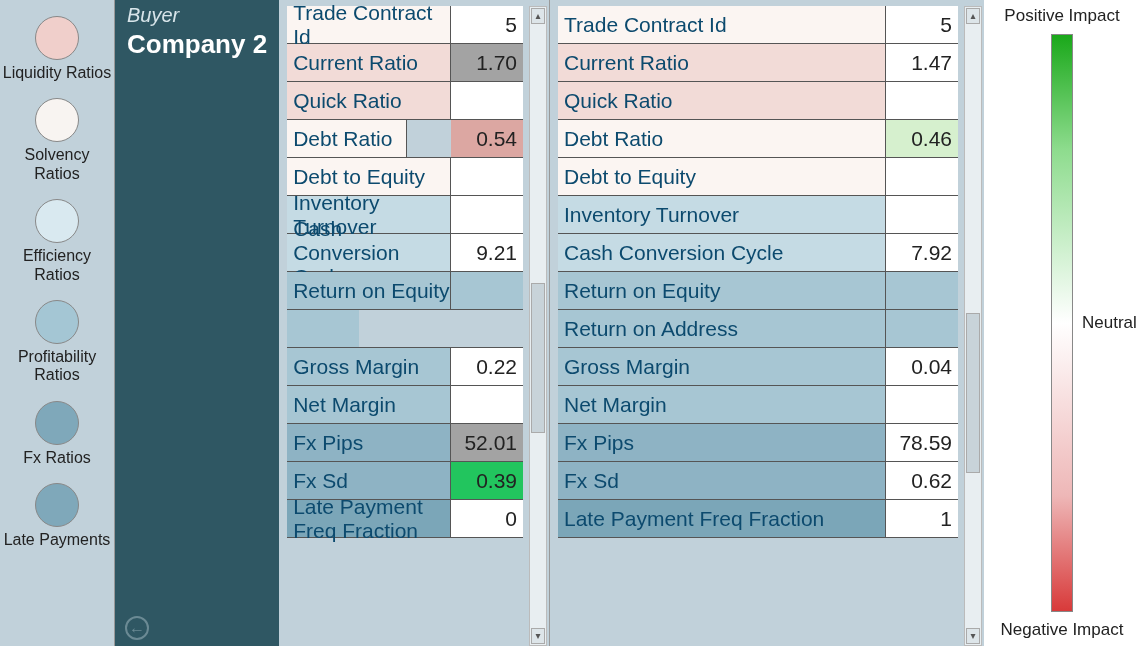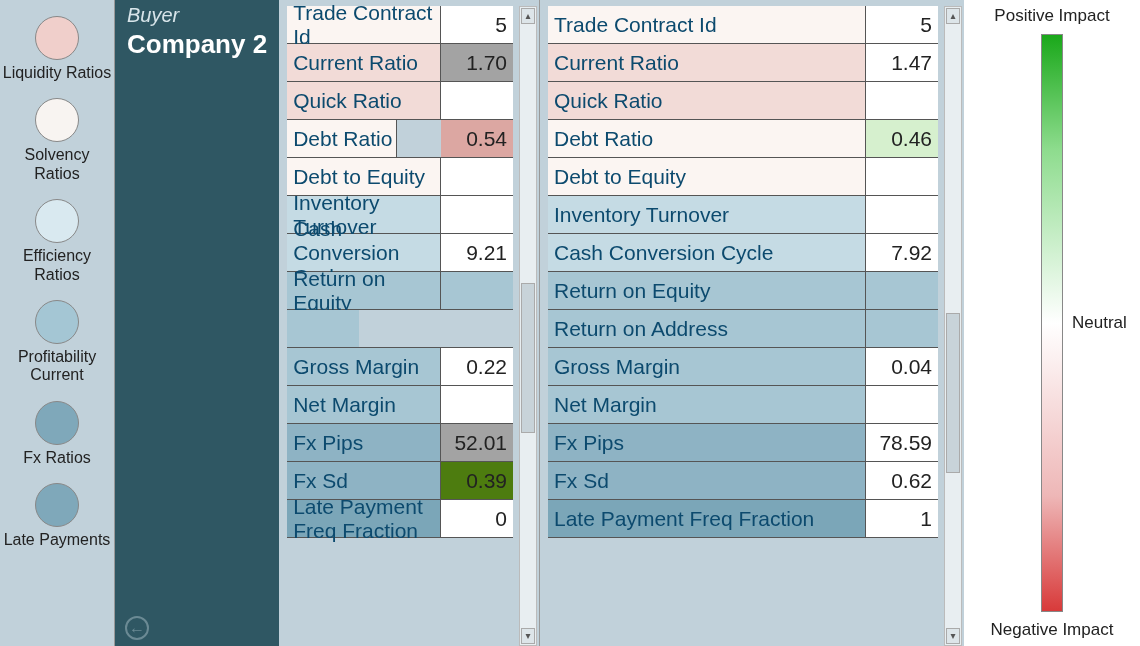--- a/index.html
+++ b/index.html
@@ -19,51 +19,51 @@
   .row { display: flex; border-bottom: 1px solid #555; height: 38px; align-items: stretch; }
   .cell-label { flex: 1; font-size: 21px; color: #0c4a6e; display: flex; align-items: center; padding-left: 6px; border-right: 1px solid #555; }
   .cell-value { width: 72px; font-size: 21px; color: #222; display: flex; align-items: center; justify-content: flex-end; padding-right: 6px; }
   .scrollbar { width: 18px; background: #e8eef1; margin: 6px 2px 0 2px; position: relative; border: 1px solid #bbb; }
   .scroll-thumb { position: absolute; left: 1px; right: 1px; background: #c8d3d9; border: 1px solid #aaa; }
   .scroll-thumb.t1 { top: 276px; height: 150px; }
   .scroll-thumb.t2 { top: 306px; height: 160px; }
   .scroll-btn { position: absolute; left: 1px; right: 1px; height: 16px; background: #dde5e9; border: 1px solid #aaa; font-size: 10px; text-align: center; line-height: 14px; color: #555;}
   .scroll-up { top: 1px; }
   .scroll-down { bottom: 1px; }
-  .legend { width: 176px; background: #fff; display: flex; flex-direction: column; align-items: center; padding: 6px 4px; }
+  .legend { width: 156px; background: #fff; display: flex; flex-direction: column; align-items: center; padding: 6px 4px; }
   .legend-label { font-size: 17px; color: #222; text-align: center; }
   .gradient { flex: 1; width: 22px; margin: 8px 0; border: 1px solid #888; background: linear-gradient(to bottom, #1aa81a 0%, #8edc8e 20%, #ffffff 50%, #eeb7b7 80%, #d83a3a 100%); position: relative; }
   .neutral-label { position: absolute; left: 30px; top: 50%; transform: translateY(-50%); font-size: 17px; color: #222; }
   
   .bg-white   { background: #fff; }
   .bg-offw    { background: #fbf5f2; }
   .bg-pink1   { background: #f2dbd7; }
   .bg-pink2   { background: #a3a3a3; }
   .bg-pink3   { background: #dca7a2; margin-left: 44px; }
   .bg-blue2   { background: #c5dbe4; }
   .bg-blue3   { background: #a7c6d3; }
   .bg-blue4   { background: #8eb3c4; }
   .bg-blue5   { background: #7ba6b8; }
   .bg-green1  { background: #d6f0ce; }
-  .bg-green2  { background: #4d7c0f; text-align: center; }
+  .bg-green2  { background: #22c55e; text-align: center; }
 </style>
 </head>
 <body>
 
 <div class="app">
 
   <div class="sidebar">
     <div class="chip" style="background:#f0cfcb"></div>
     <div class="chip-label">Liquidity Ratios</div>
     <div class="chip" style="background:#f8f4f1"></div>
     <div class="chip-label">Solvency Ratios</div>
     <div class="chip" style="background:#d9e9f0"></div>
     <div class="chip-label">Efficiency Ratios</div>
     <div class="chip" style="background:#a4c6d4"></div>
-    <div class="chip-label">Profitability Current</div>
+    <div class="chip-label">Profitability Ratios</div>
     <div class="chip" style="background:#7fa8ba"></div>
     <div class="chip-label">Fx Ratios</div>
     <div class="chip" style="background:#7fa8ba"></div>
     <div class="chip-label">Late Payments</div>
   </div>
 
   <div class="main">
 
     <div class="panel">
       <div class="panel-header">

